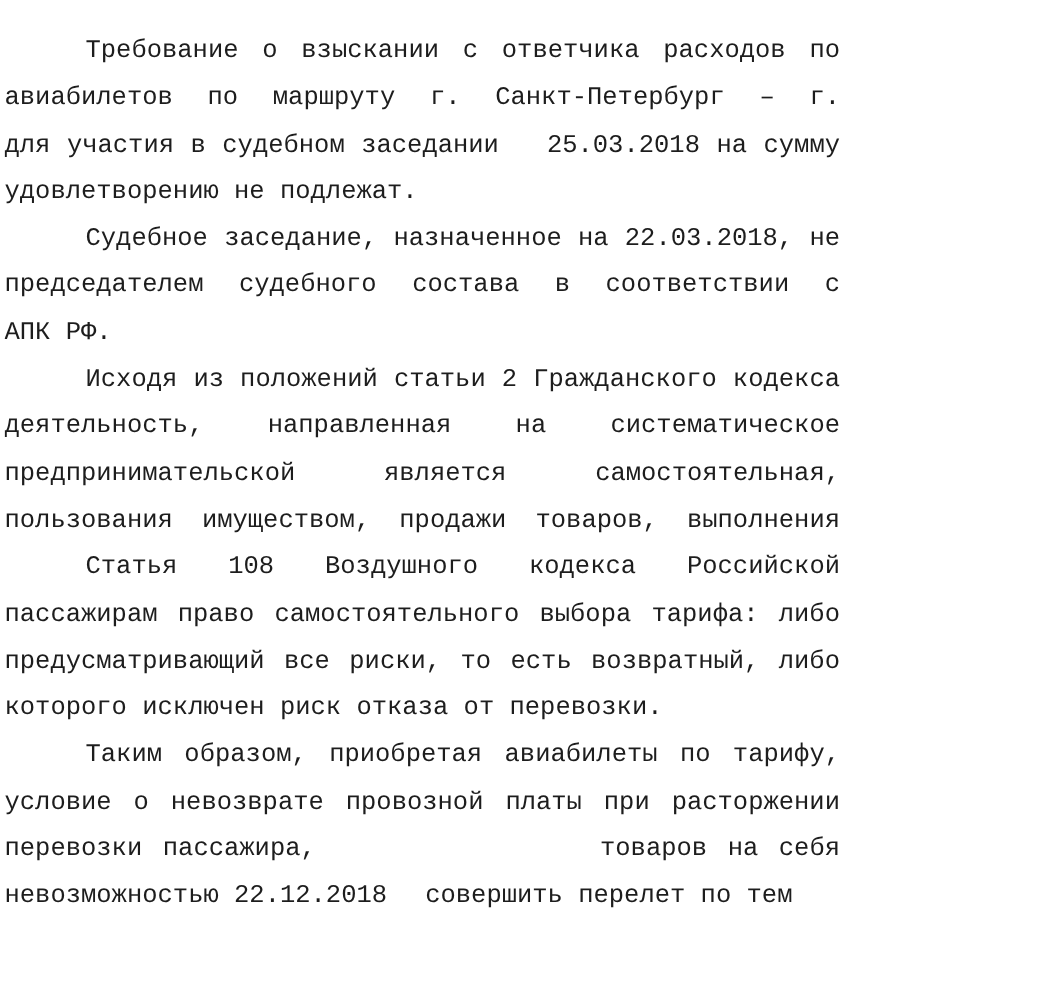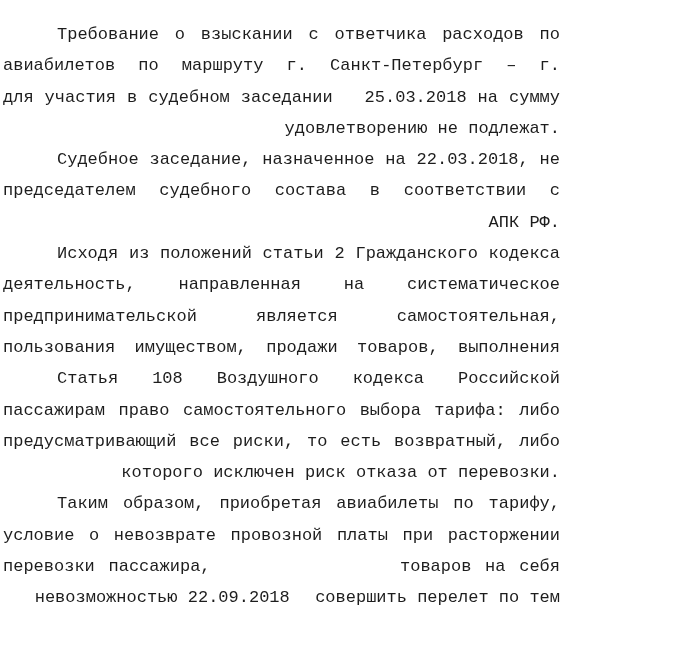--- a/index.html
+++ b/index.html
@@ -31,21 +31,21 @@
     line-height: 31.3px;
     overflow: hidden;
   }
   .line.justify {
     text-align: justify;
     text-align-last: justify;
     -moz-text-align-last: justify;
     text-justify: inter-word;
   }
   .line.left {
-    text-align: right;
+    text-align: left;
   }
   .line.indent {
     padding-left: 54px;
   }
   .gap {
     display: inline-block;
     height: 1px;
     vertical-align: baseline;
   }
 </style>
@@ -73,15 +73,15 @@
     <div class="paragraph">
       <div class="line justify indent"><span>Статья 108 Воздушного кодекса Российской Федерации предоставляет</span></div>
       <div class="line justify"><span>пассажирам право самостоятельного выбора тарифа: либо это будет авиабилет,</span></div>
       <div class="line justify"><span>предусматривающий все риски, то есть возвратный, либо невозвратный тариф, из</span></div>
       <div class="line left"><span>которого исключен риск отказа от перевозки.</span></div>
     </div>
     <div class="paragraph">
       <div class="line justify indent"><span>Таким образом, приобретая авиабилеты по тарифу, предусматривающему</span></div>
       <div class="line justify"><span>условие о невозврате провозной платы при расторжении договора воздушной</span></div>
       <div class="line justify"><span>перевозки пассажира,</span> <span class="gap" style="width: 162px;"></span> <span>товаров на себя риски, связанные с</span></div>
-      <div class="line left"><span>невозможностью 22.09.2018</span> <span class="gap" style="width: 5px;"></span> <span>совершить перелет по тем или иным причинам.</span></div>
+      <div class="line left"><span>невозможностью 22.12.2018</span> <span class="gap" style="width: 5px;"></span> <span>совершить перелет по тем или иным причинам.</span></div>
     </div>
   </div>
 
 </body></html>

